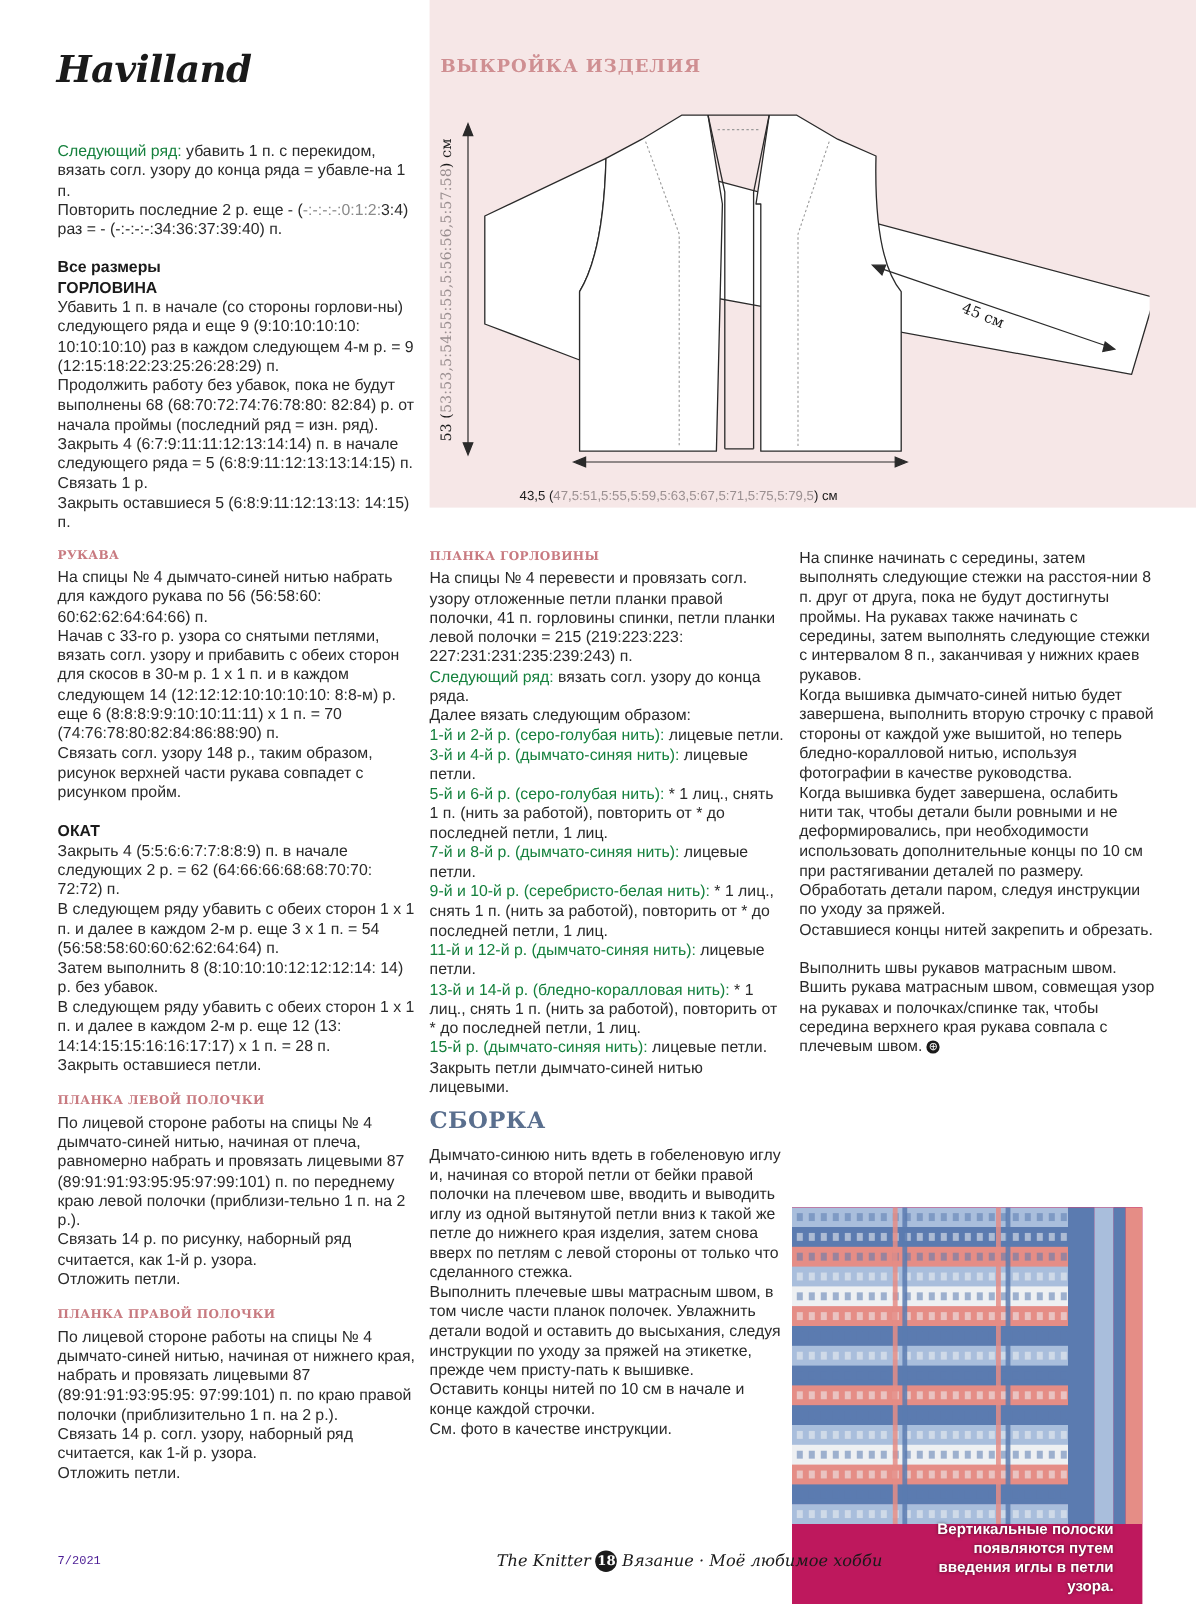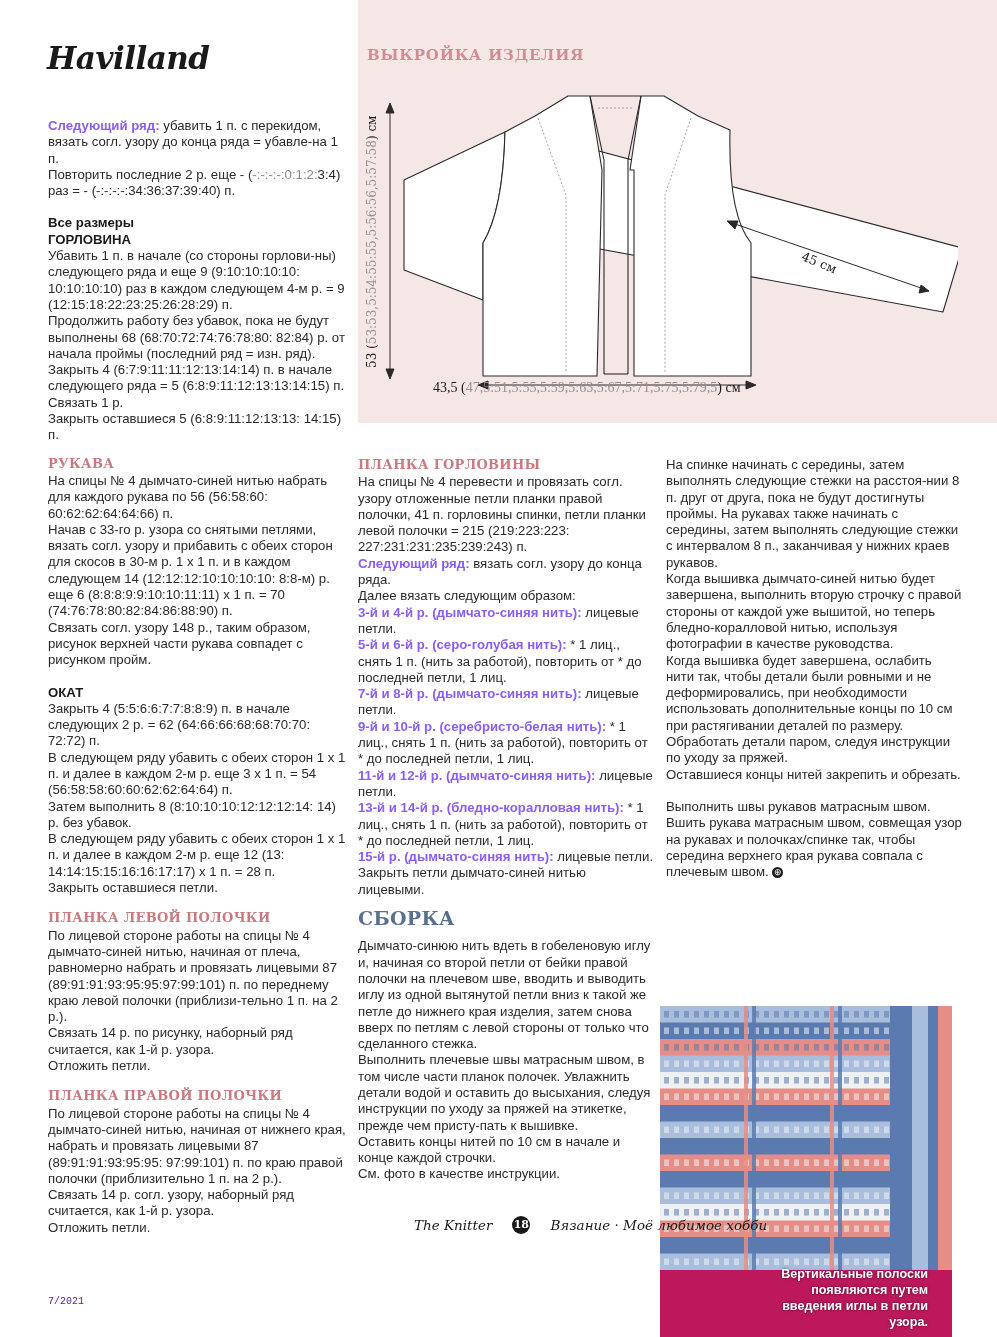--- a/index.html
+++ b/index.html
@@ -12,46 +12,46 @@
     font-size: 31px; color: #1a1a1a; letter-spacing: -0.5px;
   }
 
   .col { position: absolute; font-size: 13.2px; line-height: 16.3px; color: #2a2a2a; }
   .col1 { left: 48px; top: 118px; width: 300px; }
   .col2 { left: 358px; top: 457px; width: 296px; }
   .col3 { left: 666px; top: 457px; width: 296px; }
 
   .p { margin: 0; }
   .gap { height: 16px; }
-  .b { font-weight: bold; color: #8b5cf6; }
+  .b { font-weight: normal; color: #15803d; }
   .g { color: #8a8a8a; }
 
   .sec {
-    font-family: "DejaVu Serif", serif; font-weight: bold; font-size: 13px;
+    font-family: "DejaVu Serif", serif; font-weight: bold; font-size: 10px;
     color: #c87a80; letter-spacing: 0.3px; margin-top: 8px; margin-bottom: 1px;
   }
   .sec-blue {
     font-family: "DejaVu Serif", serif; font-weight: bold; font-size: 19px;
     color: #5a6f8e; letter-spacing: 0.3px; margin: 12px 0 12px 0;
   }
   .subhead { font-weight: bold; color: #1a1a1a; }
 
   .schematic {
     position: absolute; left: 358px; top: 0px; width: 688px; height: 423px;
     background: #f6e7e7;
   }
   .schematic-title {
     position: absolute; left: 9px; top: 46px;
     font-family: "DejaVu Serif", serif; font-size: 15px; font-weight: bold;
     color: #cf8f92; letter-spacing: 0.8px;
   }
   .schematic svg { position: absolute; left: 0; top: 0; }
   .dim-width {
-    position: absolute; left: 75px; top: 380px; font-family: Liberation Serif, serif;
-    font-size: 14px; color: #1a1a1a; white-space: nowrap;
+    position: absolute; left: 75px; top: 408px; font-family: Liberation Sans, sans-serif;
+    font-size: 11px; color: #1a1a1a; white-space: nowrap;
   }
   .dim-height {
     position: absolute; left: 7px; top: 368px; font-family: "DejaVu Serif", serif;
     font-size: 12px; color: #1a1a1a; white-space: nowrap;
     transform: rotate(-90deg); transform-origin: left top;
   }
   .dim-sleeve {
     position: absolute; left: 443px; top: 255px; font-family: "DejaVu Serif", serif;
     font-size: 12.5px; color: #1a1a1a; white-space: nowrap; transform: rotate(22deg);
   }
@@ -65,22 +65,22 @@
     position: absolute; right: 24px; bottom: 12px; width: 150px;
     text-align: right; color: #ffffff; font-weight: bold; font-size: 12.6px;
     line-height: 16px; text-shadow: 0 0 3px rgba(0,0,0,0.6);
   }
 
   .footer-issue {
     position: absolute; left: 48px; top: 1296px; font-family: Liberation Mono, monospace;
     font-size: 10px; color: #4c1d95;
   }
   .footer-brand {
-    position: absolute; left: 414px; top: 1216px; font-family: "DejaVu Serif", serif;
-    font-style: italic; font-size: 13.5px; color: #1a1a1a; display: flex; align-items: center; gap: 20px;
+    position: absolute; left: 414px; top: 1292px; font-family: "DejaVu Serif", serif;
+    font-style: italic; font-size: 13.5px; color: #1a1a1a; display: flex; align-items: center; gap: 4px;
   }
   .page-num {
     display: inline-block; width: 18px; height: 18px; border-radius: 50%;
     background: #1a1a1a; color: #fff; font-style: normal; font-weight: bold;
     font-size: 11px; line-height: 18px; text-align: center;
   }
   .end-mark {
     display: inline-block; width: 11px; height: 11px; border-radius: 50%;
     background: #1a1a1a; color: #fff; font-size: 9px; line-height: 11px;
     text-align: center; vertical-align: middle;
@@ -166,20 +166,21 @@
   <div class="dim-width"><span>43,5 (</span><span class="g">47,5:51,5:55,5:59,5:63,5:67,5:71,5:75,5:79,5</span><span>) см</span></div>
   <div class="dim-sleeve">45 см</div>
 </div>
 
 <div class="col col2">
   <div class="sec" style="margin-top:0">ПЛАНКА ГОРЛОВИНЫ</div>
   <p class="p">На спицы № 4 перевести и провязать согл. узору отложенные петли планки правой полочки, 41 п. горловины спинки, петли планки левой полочки = 215 (219:223:223: 227:231:231:235:239:243) п.</p>
   <div id="neck-rows">
       <p class="p"><span class="b">Следующий ряд:</span><span> вязать согл. узору до конца ряда.</span></p>
       <p class="p"><span>Далее вязать следующим образом:</span></p>
+      <p class="p"><span class="b">1-й и 2-й р. (серо-голубая нить):</span><span> лицевые петли.</span></p>
       <p class="p"><span class="b">3-й и 4-й р. (дымчато-синяя нить):</span><span> лицевые петли.</span></p>
       <p class="p"><span class="b">5-й и 6-й р. (серо-голубая нить):</span><span> * 1 лиц., снять 1 п. (нить за работой), повторить от * до последней петли, 1 лиц.</span></p>
       <p class="p"><span class="b">7-й и 8-й р. (дымчато-синяя нить):</span><span> лицевые петли.</span></p>
       <p class="p"><span class="b">9-й и 10-й р. (серебристо-белая нить):</span><span> * 1 лиц., снять 1 п. (нить за работой), повторить от * до последней петли, 1 лиц.</span></p>
       <p class="p"><span class="b">11-й и 12-й р. (дымчато-синяя нить):</span><span> лицевые петли.</span></p>
       <p class="p"><span class="b">13-й и 14-й р. (бледно-коралловая нить):</span><span> * 1 лиц., снять 1 п. (нить за работой), повторить от * до последней петли, 1 лиц.</span></p>
       <p class="p"><span class="b">15-й р. (дымчато-синяя нить):</span><span> лицевые петли.</span></p>
       <p class="p"><span>Закрыть петли дымчато-синей нитью лицевыми.</span></p>
     </div>
 

